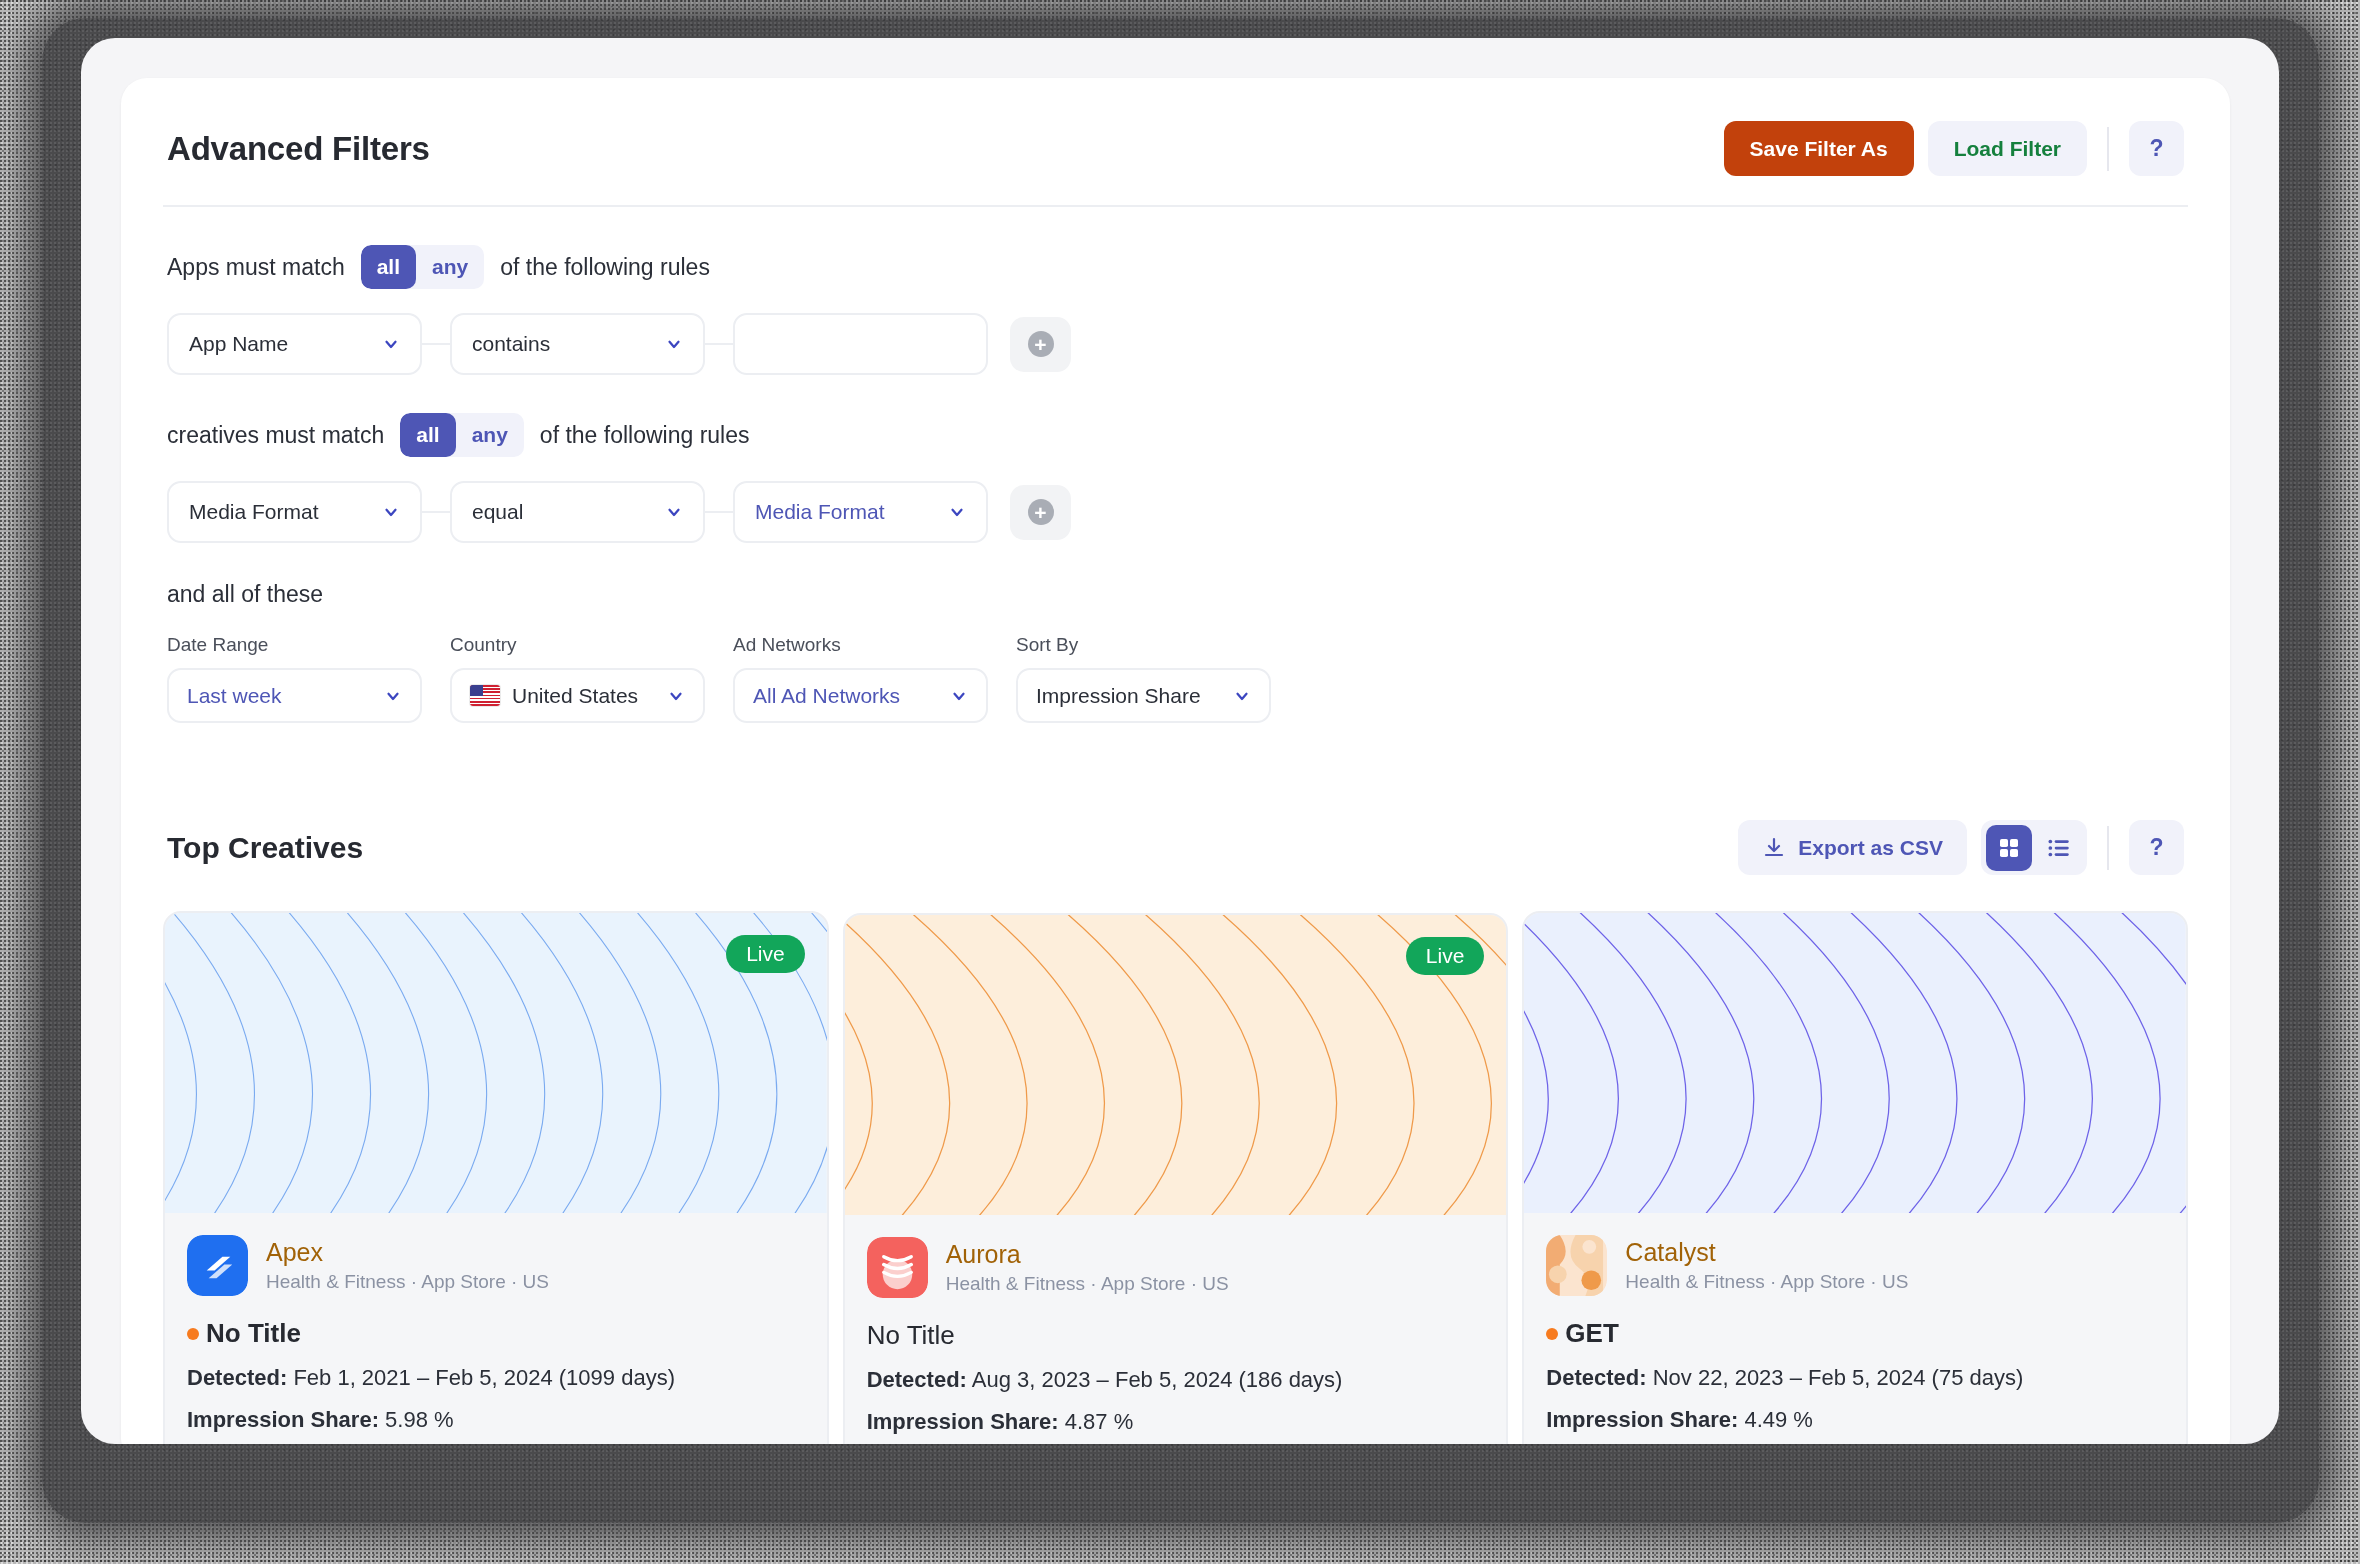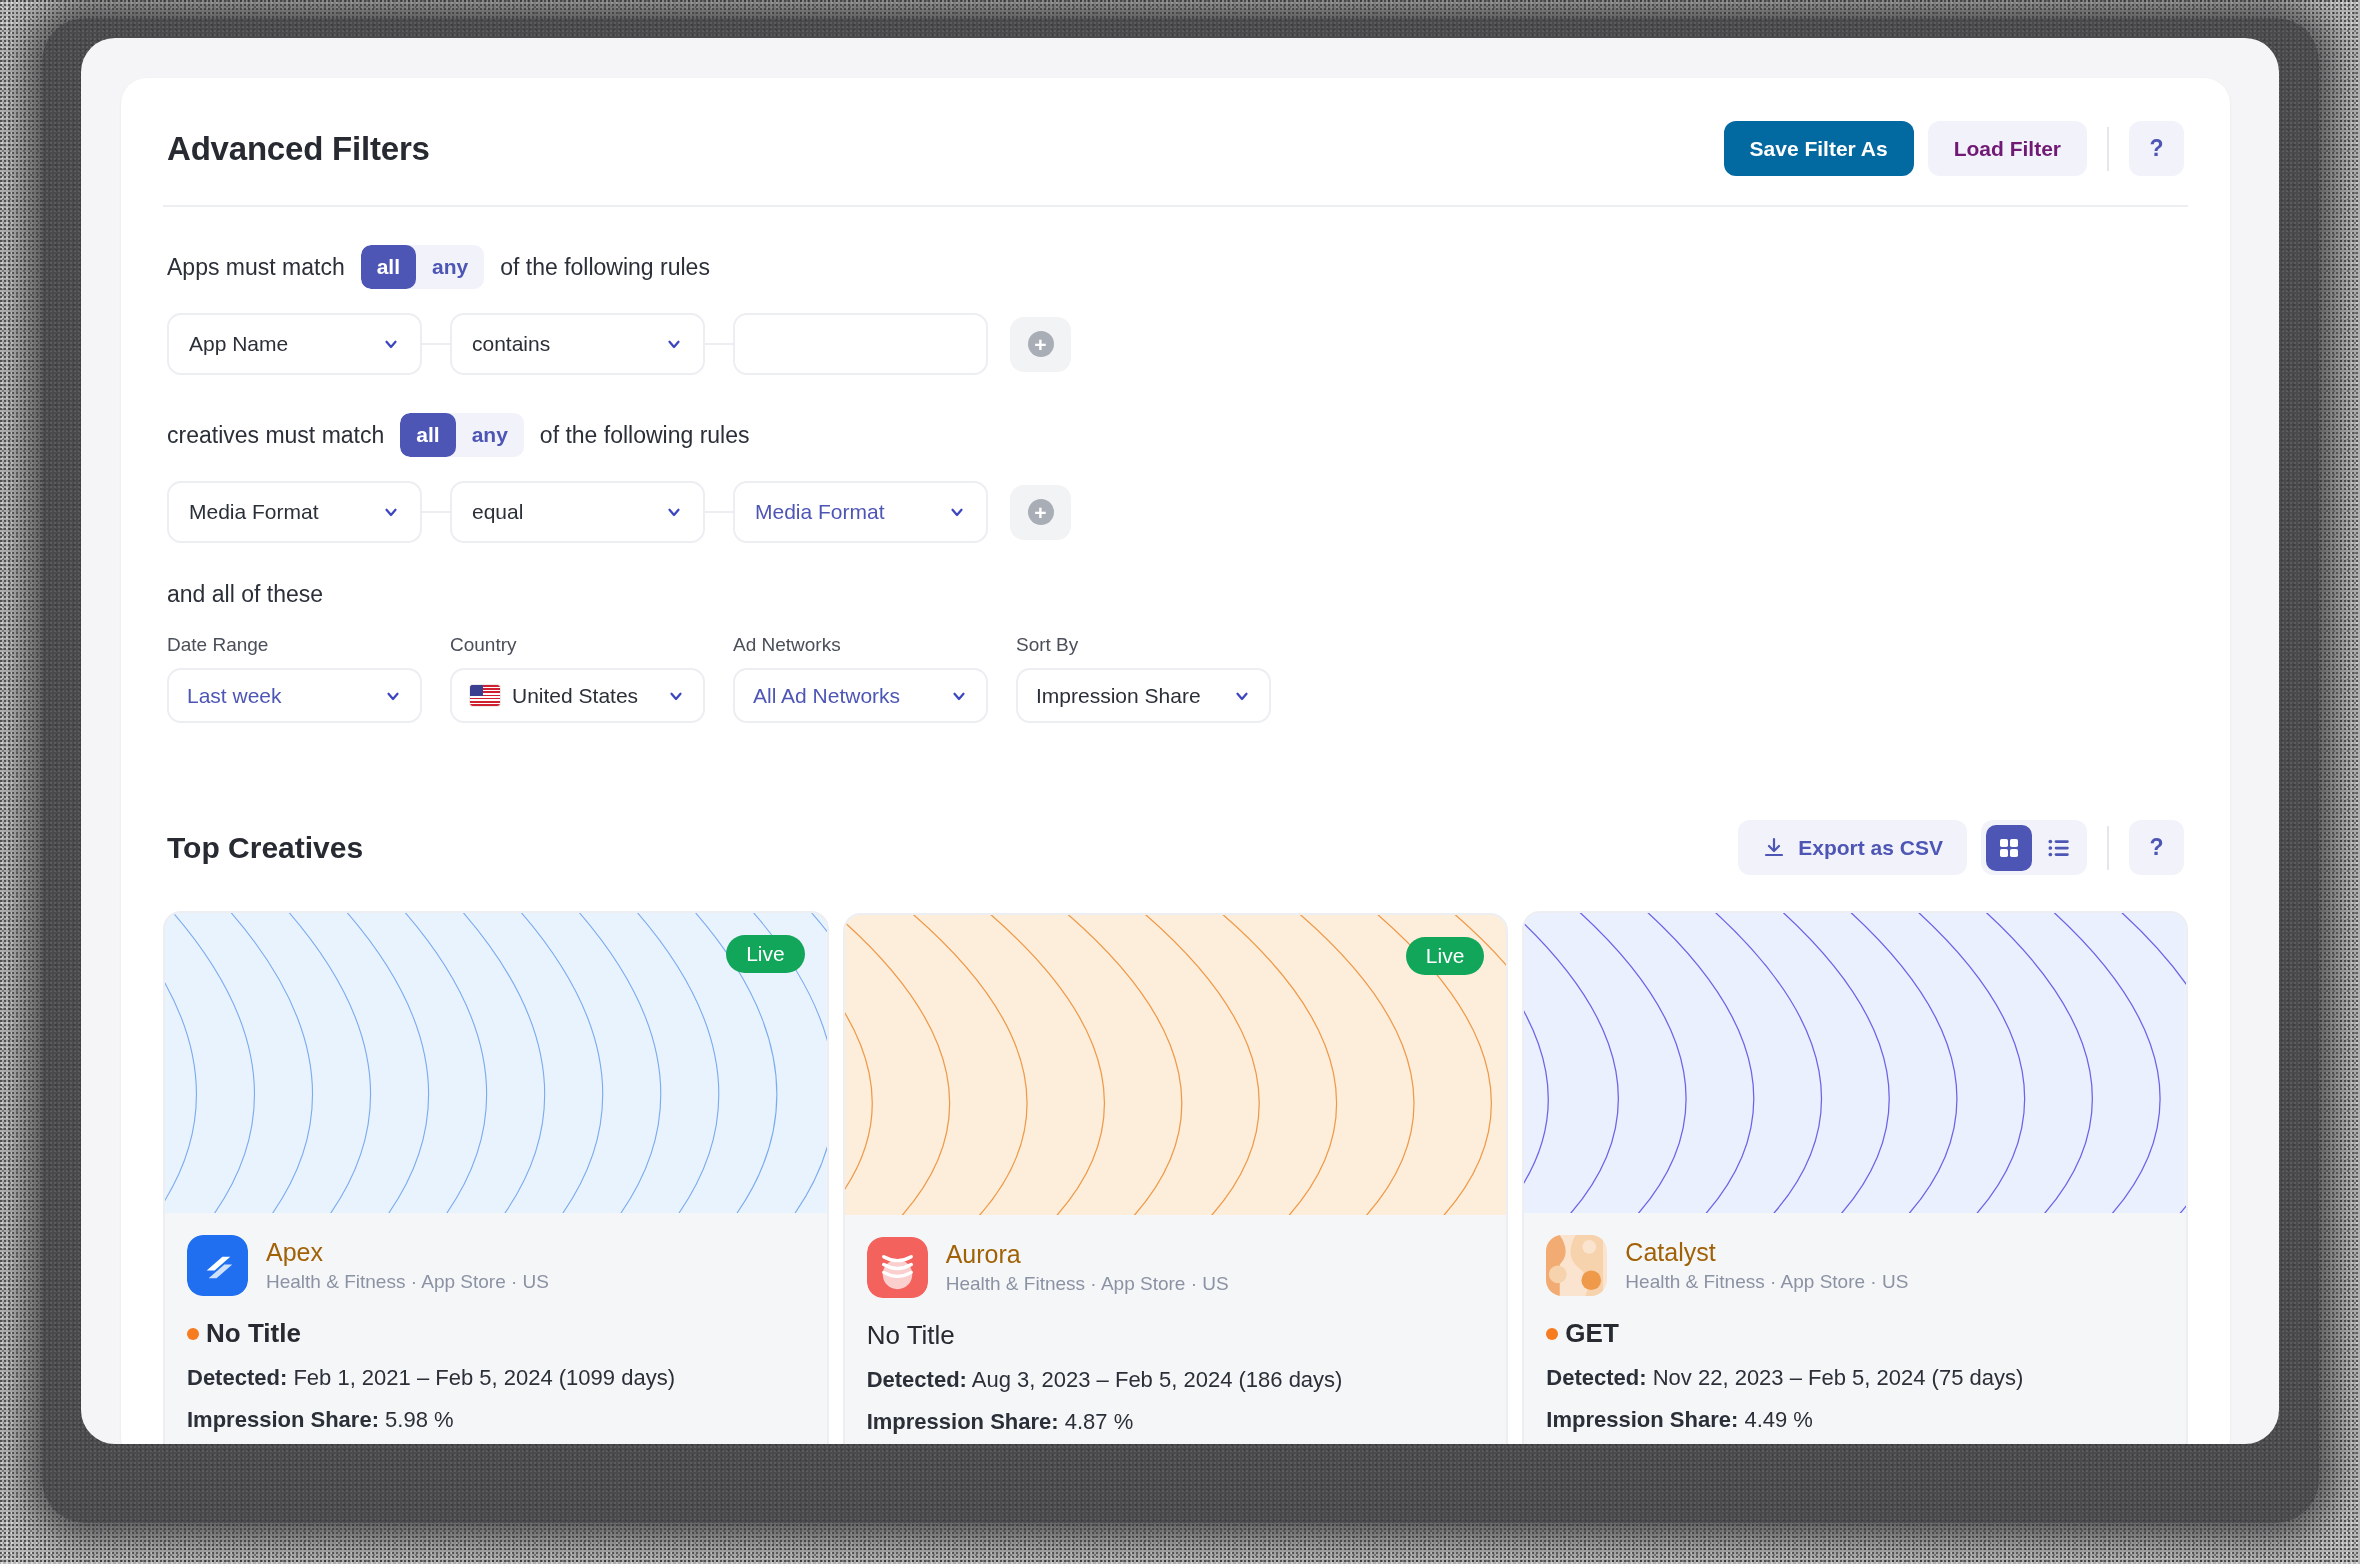--- a/index.html
+++ b/index.html
@@ -73,22 +73,22 @@
   .header-actions { display: flex; align-items: center; gap: 14px; }
   .btn {
     font-family: "Liberation Sans", sans-serif;
     font-size: 21px; font-weight: bold;
     border: none; cursor: pointer;
     border-radius: 12px;
     padding: 0 26px; height: 55px;
     display: inline-flex; align-items: center; justify-content: center;
     white-space: nowrap;
   }
-  .btn-primary { background: #0369a1; color: #ffffff; }
-  .btn-ghost   { background: #f1f2fa; color: #701a75; }
+  .btn-primary { background: #c2410c; color: #ffffff; }
+  .btn-ghost   { background: #f1f2fa; color: #15803d; }
   .vdivider { width: 2px; height: 44px; background: #e6e7ee; margin: 0 6px; }
   .btn-help {
     background: #f1f2fa; color: #4e56b5;
     width: 55px; height: 55px; padding: 0;
     border-radius: 12px; font-size: 23px; font-weight: bold;
     border: none; cursor: pointer;
     display: inline-flex; align-items: center; justify-content: center;
   }
   .hr { height: 2px; background: #eceef2; margin: 24px 42px 0 42px; }
 

